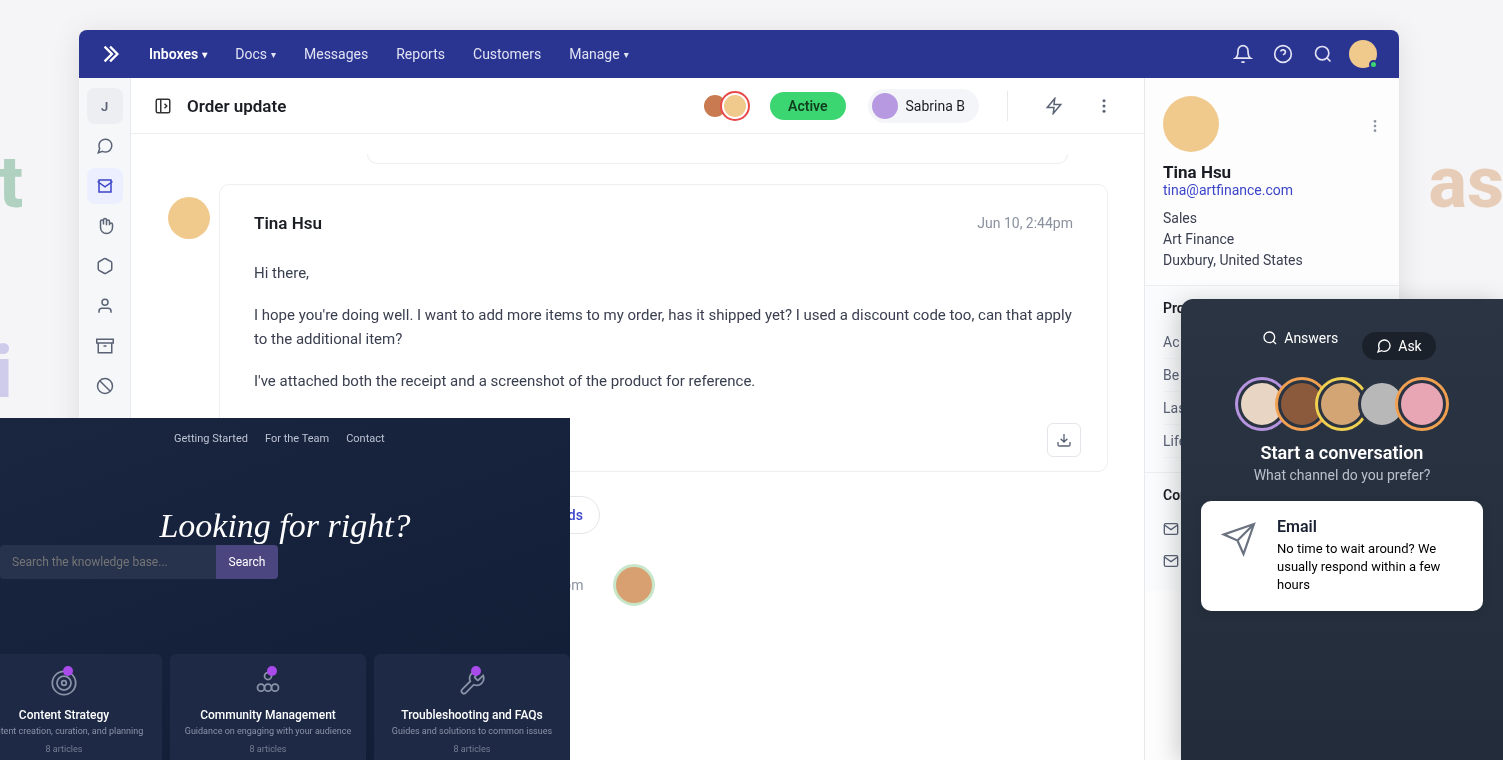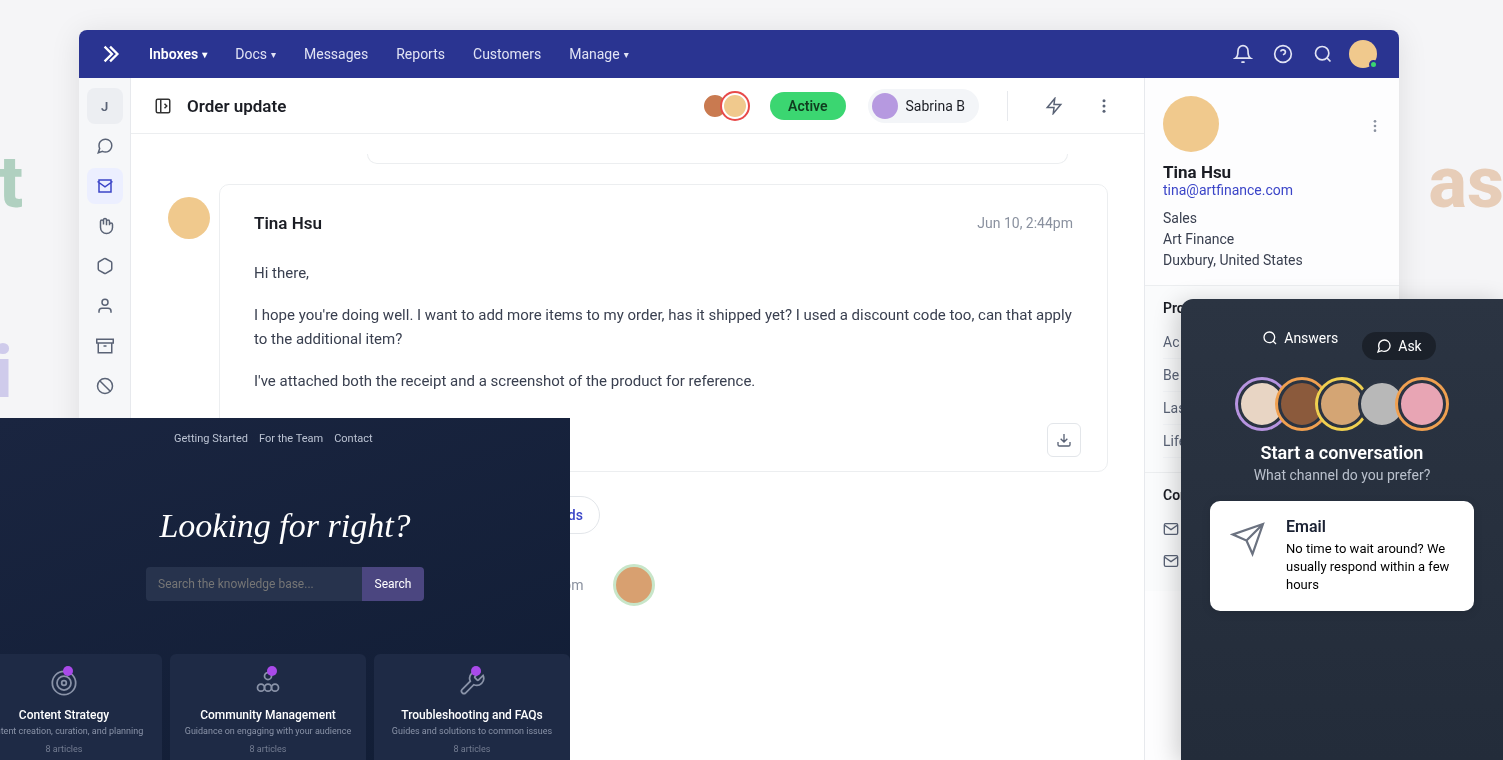--- a/index.html
+++ b/index.html
@@ -77,37 +77,37 @@
 .profile-email { font-size: 14px; color: #3b45c8; cursor: pointer; }
 .profile-meta { margin-top: 10px; font-size: 14px; color: #3a4050; line-height: 1.5; }
 .more-dots { position: absolute; top: 40px; right: 16px; cursor: pointer; color: #8a919f; }
 .rside-section { border-top: 1px solid #eceef0; padding: 14px 18px; background: #fafbfc; }
 .rside-label { font-size: 14px; font-weight: 600; color: #1b1d24; margin-bottom: 10px; }
 .prop-row { display: flex; justify-content: space-between; font-size: 14px; color: #5a6376; padding: 8px 0; border-bottom: 1px solid #f3f5f8; }
 .rside-item { display: flex; align-items: center; gap: 10px; padding: 8px 0; font-size: 14px; color: #5a6376; }
 
 
 .help-ovl { position: absolute; left: 0; top: 418px; width: 570px; height: 342px; background: linear-gradient(160deg, #1a2540 0%, #111d35 100%); color: #fff; overflow: hidden; }
-.help-nav { display: flex; gap: 11px; padding: 14px 14px 0 174px; font-size: 11px; color: #bbc3d3; }
+.help-nav { display: flex; gap: 17px; padding: 14px 14px 0 174px; font-size: 11px; color: #bbc3d3; }
 .help-nav span { cursor: pointer; }
 .help-hero { text-align: center; margin-top: 62px; }
 .help-title { font-family: Georgia, serif; font-size: 34px; font-weight: 500; font-style: italic; }
-.help-search { display: flex; justify-content: center; margin-top: 22px; }
+.help-search { display: flex; justify-content: flex-start; }
 .help-search input { width: 216px; height: 34px; background: #27334d; border: none; color: #bbc3d3; padding: 0 12px; font-size: 12px; border-radius: 4px 0 0 4px; }
 .help-search button { width: 62px; height: 34px; background: #4b4680; border: none; color: #fff; font-size: 12px; border-radius: 0 4px 4px 0; cursor: pointer; }
 .help-cards { display: flex; gap: 8px; position: absolute; bottom: 0; left: -34px; right: 0; }
 .help-card { flex: 1; background: #1e2a45; border-radius: 6px 6px 0 0; padding: 14px 10px 6px; text-align: center; min-width: 180px; }
 .help-card-ico { width: 30px; height: 30px; margin: 0 auto 10px; position: relative; display: flex; align-items: center; justify-content: center; }
 .hc-dot { position: absolute; width: 10px; height: 10px; background: #a94aea; border-radius: 50%; top: -2px; right: 6px; }
 .help-card h4 { font-size: 12px; font-weight: 500; margin-bottom: 4px; }
 .help-card p { font-size: 9px; color: #8a93a8; line-height: 1.3; margin-bottom: 6px; }
 .help-card .cnt { font-size: 9px; color: #747d92; }
 
 
-.widget { position: absolute; right: 0; top: 299px; width: 322px; height: 461px; background: linear-gradient(180deg, #2b3442 0%, #232c3a 100%); border-radius: 12px 0 0 0; padding: 16px 15px 0; color: #fff; overflow: hidden; box-shadow: -4px 4px 24px rgba(0,0,0,0.2); }
+.widget { position: absolute; right: 0; top: 299px; width: 322px; height: 461px; background: linear-gradient(180deg, #2b3442 0%, #232c3a 100%); border-radius: 12px 0 0 0; padding: 16px 6px 0; color: #fff; overflow: hidden; box-shadow: -4px 4px 24px rgba(0,0,0,0.2); }
 .widget-tabs { display: flex; justify-content: center; gap: 10px; }
 .wtab { display: flex; align-items: center; gap: 6px; padding: 6px 14px; border-radius: 18px; font-size: 14px; cursor: pointer; }
 .wtab.active { background: rgba(0,0,0,0.35); margin-top: 17px; }
 .widget-avs { display: flex; justify-content: center; margin-top: 20px; }
 .widget-avs .av { width: 48px; height: 48px; border-radius: 50%; margin-left: -8px; border: 3px solid #2b3442; }
 .widget-title { text-align: center; font-size: 18px; font-weight: 600; margin-top: 14px; }
 .widget-sub { text-align: center; font-size: 14px; color: #b9c0cc; margin-top: 4px; }
 .widget-cards { padding: 18px 14px 0 14px; display: flex; flex-direction: row; gap: 8px; }
 .wcard { background: #fff; border-radius: 10px; padding: 16px; display: flex; gap: 16px; cursor: pointer; color: #1b2233; box-shadow: 0 2px 10px rgba(0,0,0,0.1); }
 .wcard-ico { width: 44px; height: 44px; display: flex; align-items: center; justify-content: center; color: #6b7280; flex-shrink: 0; }

